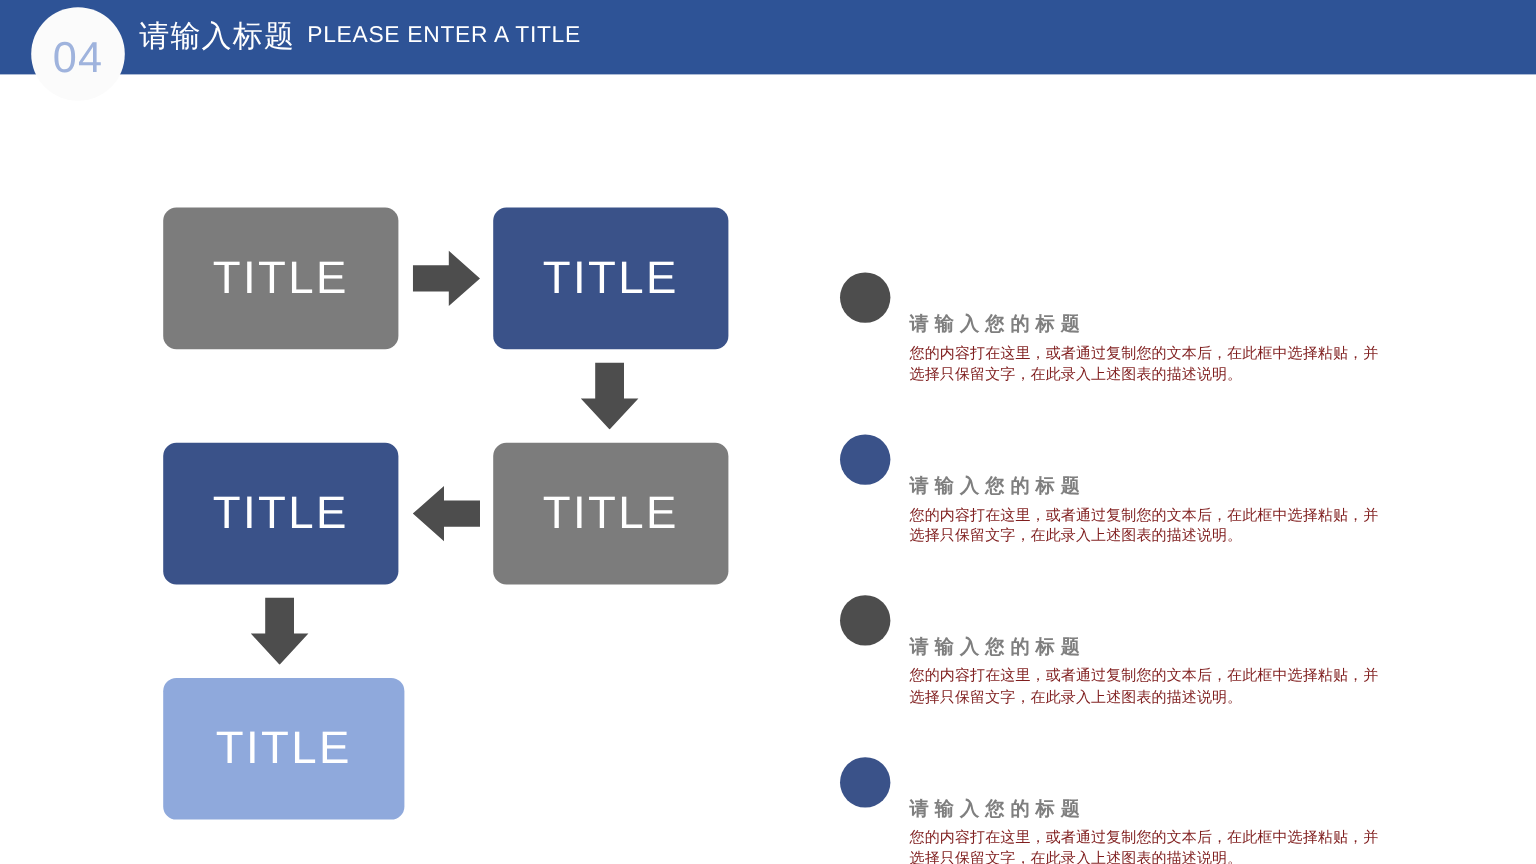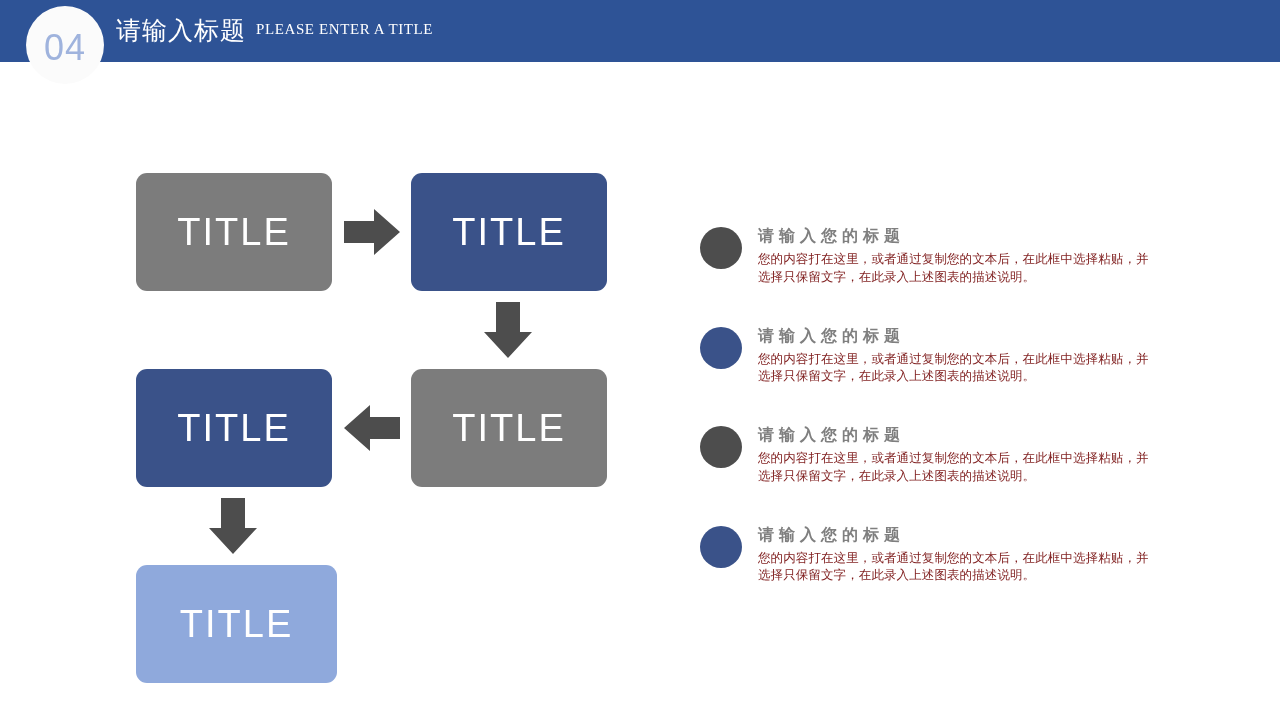--- a/index.html
+++ b/index.html
@@ -52,31 +52,30 @@
     box-sizing: border-box;
   }
   .header-titles {
     position: absolute;
     left: 116px;
     top: 0;
     height: 62px;
     display: flex;
     align-items: center;
     z-index: 5;
-    font-family: Liberation Serif, serif;
   }
   .header-title-cn {
     font-size: 25px;
     color: #ffffff;
     letter-spacing: 1px;
     line-height: 1;
     padding-bottom: 2px;
   }
   .header-title-en {
-    font-size: 15px;
+    font-size: 19px;
     color: #ffffff;
     letter-spacing: 0.6px;
     margin-left: 10px;
     line-height: 1;
     padding-bottom: 3px;
   }
 
   
   .flow {
     position: absolute;
@@ -139,20 +138,21 @@
     margin-left: 16px;
     padding-top: 1px;
   }
   .bullet-title {
     font-size: 16px;
     color: #7f7f7f;
     letter-spacing: 5px;
     font-weight: bold;
     line-height: 1.25;
     white-space: nowrap;
+    margin-top: 35px;
   }
   .bullet-body {
     margin-top: 5px;
     font-size: 12.5px;
     color: #7f1d1d;
     line-height: 1.42;
     width: 392px;
     letter-spacing: 0.1px;
   }
 </style>

